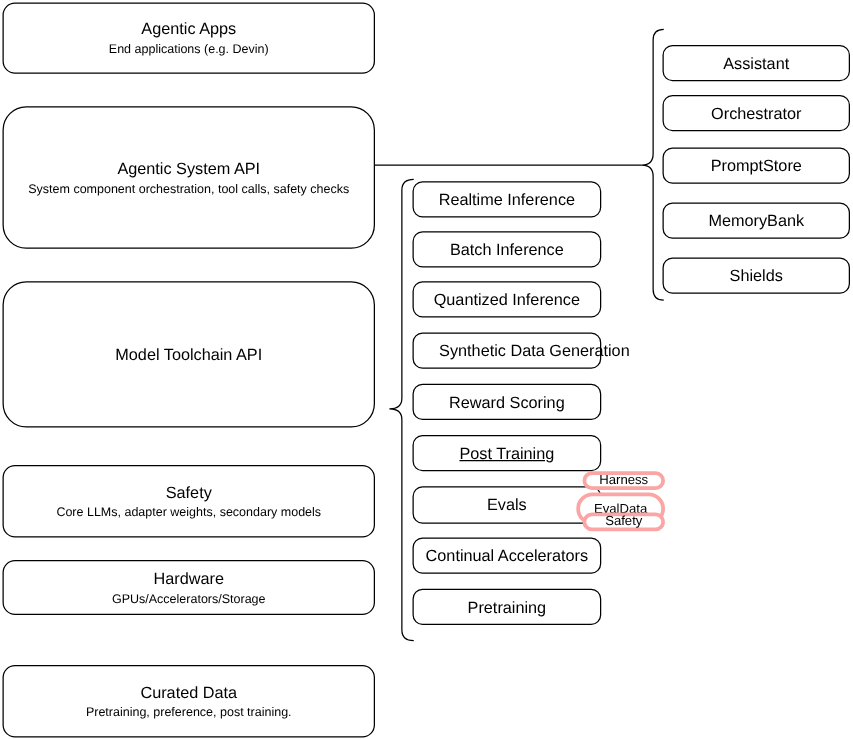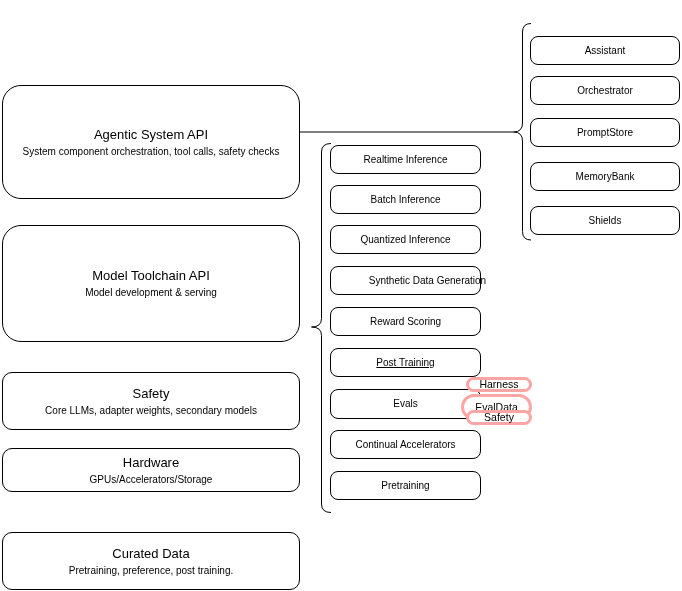--- a/index.html
+++ b/index.html
@@ -29,21 +29,21 @@
     align-items: center;
     justify-content: center;
     text-align: center;
     z-index: 1;
   }
   .lbox { left: 2px; width: 298px; }
   .lbox .ltitle { font-size: 13px; line-height: 16px; }
   .lbox .lsub   { font-size: 10px; line-height: 13px; margin-top: 2px; }
   .mbox { left: 330px; width: 151px; height: 29px; border-radius: 8px; }
   .rbox { left: 530px; width: 150px; height: 29px; border-radius: 8px; }
-  .nlabel { font-size: 10px; line-height: 14px; white-space: nowrap; }
+  .nlabel { font-size: 13px; line-height: 14px; white-space: nowrap; }
   .pill {
     position: absolute;
     background: #ffffff;
     border: 3px solid #fca5a5;
     border-radius: 999px;
     display: flex;
     align-items: center;
     justify-content: center;
     font-size: 10.5px;
     line-height: 11px;
@@ -58,29 +58,32 @@
 
   <svg class="overlay" viewBox="0 0 682 591" xmlns="http://www.w3.org/2000/svg">
 
     <line x1="300" y1="132" x2="513.5" y2="132" stroke="#000000" stroke-width="1"></line>
 
     <path fill="none" stroke="#000000" stroke-width="1" d="M 531 23.5 Q 522.5 23.5 522.5 32 L 522.5 123 Q 522.5 132 513.5 132 Q 522.5 132 522.5 141 L 522.5 231.5 Q 522.5 240 531 240"></path>
 
     <path fill="none" stroke="#000000" stroke-width="1" d="M 331 143.5 Q 321.5 143.5 321.5 152 L 321.5 318.5 Q 321.5 327 311.5 327 Q 321.5 327 321.5 335.5 L 321.5 504 Q 321.5 512.5 331 512.5"></path>
   </svg>
 
+  <div class="node lbox" style="top:2px; height:57px; border-radius:10px;">
+    <div class="ltitle">Agentic Apps</div>
+    <div class="lsub">End applications (e.g. Devin)</div>
+  </div>
 
   <div class="node lbox" style="top:85px; height:114px; border-radius:19px;">
     <div class="ltitle">Agentic System API</div>
     <div class="lsub">System component orchestration, tool calls, safety checks</div>
   </div>
 
   <div class="node lbox" style="top:225px; height:117px; border-radius:19px;align-items:center;">
     <div class="ltitle">Model Toolchain API</div>
-    <div class="lsub">Model development &amp; serving</div>
   </div>
 
   <div class="node lbox" style="top:372px; height:58px; border-radius:10px;">
     <div class="ltitle">Safety</div>
     <div class="lsub">Core LLMs, adapter weights, secondary models</div>
   </div>
 
   <div class="node lbox" style="top:448px; height:44px; border-radius:10px;">
     <div class="ltitle">Hardware</div>
     <div class="lsub">GPUs/Accelerators/Storage</div>

